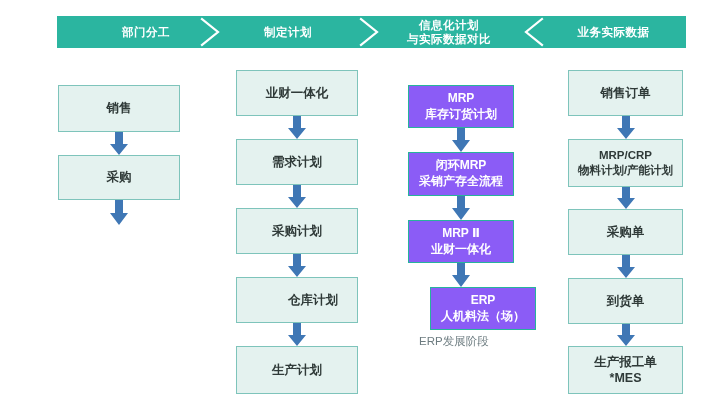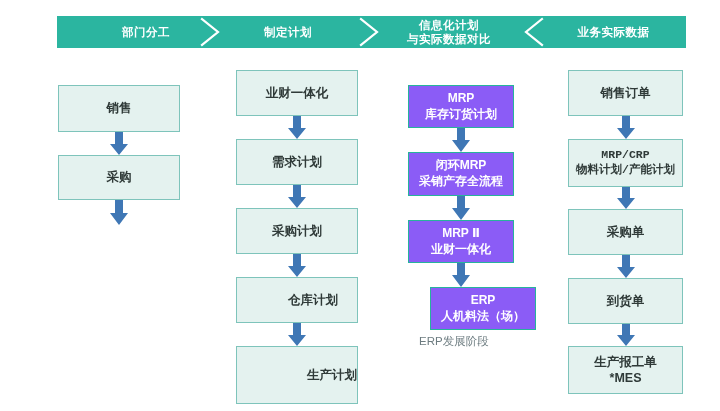--- a/index.html
+++ b/index.html
@@ -191,21 +191,21 @@
       <polygon points="5,0 13,0 13,12 18,12 9,23 0,12 5,12" fill="#3f77b5"></polygon>
     </svg>
 
     <div class="node light" style="left:236px;top:277px;width:122px;height:46px;padding-left:32px;">
       <span class="ln">仓库计划</span>
     </div>
     <svg class="arrow" style="left:288px;top:323px;height:23px;" viewBox="0 0 18 23">
       <polygon points="5,0 13,0 13,12 18,12 9,23 0,12 5,12" fill="#3f77b5"></polygon>
     </svg>
 
-    <div class="node light" style="left:236px;top:346px;width:122px;height:58px;justify-content:flex-end;">
+    <div class="node light" style="left:236px;top:346px;width:122px;height:48px;">
       <span class="ln">生产计划</span>
     </div>
   </div>
 
   <div class="col" style="left:0px;width:220px;">
 
     <div class="node dark" style="left:408px;top:85px;width:106px;height:43px;">
       <span>
         <span class="ln">MRP</span>
         <span class="ln">库存订货计划</span>
@@ -247,21 +247,21 @@
 
   <div class="col" style="left:0px;width:220px;">
 
     <div class="node light" style="left:568px;top:70px;width:115px;height:46px;">
       <span class="ln">销售订单</span>
     </div>
     <svg class="arrow" style="left:617px;top:116px;height:23px;" viewBox="0 0 18 23">
       <polygon points="5,0 13,0 13,12 18,12 9,23 0,12 5,12" fill="#3f77b5"></polygon>
     </svg>
 
-    <div class="node light" style="left:568px;top:139px;width:115px;height:48px;font-size:11.5px;font-family:Liberation Mono, monospace;">
+    <div class="node light" style="left:568px;top:139px;width:115px;height:48px;font-size:11.5px;">
       <span>
         <span class="ln">MRP/CRP</span>
         <span class="ln">物料计划/产能计划</span>
       </span>
     </div>
     <svg class="arrow" style="left:617px;top:187px;height:22px;" viewBox="0 0 18 22">
       <polygon points="5,0 13,0 13,11 18,11 9,22 0,11 5,11" fill="#3f77b5"></polygon>
     </svg>
 
     <div class="node light" style="left:568px;top:209px;width:115px;height:46px;">

